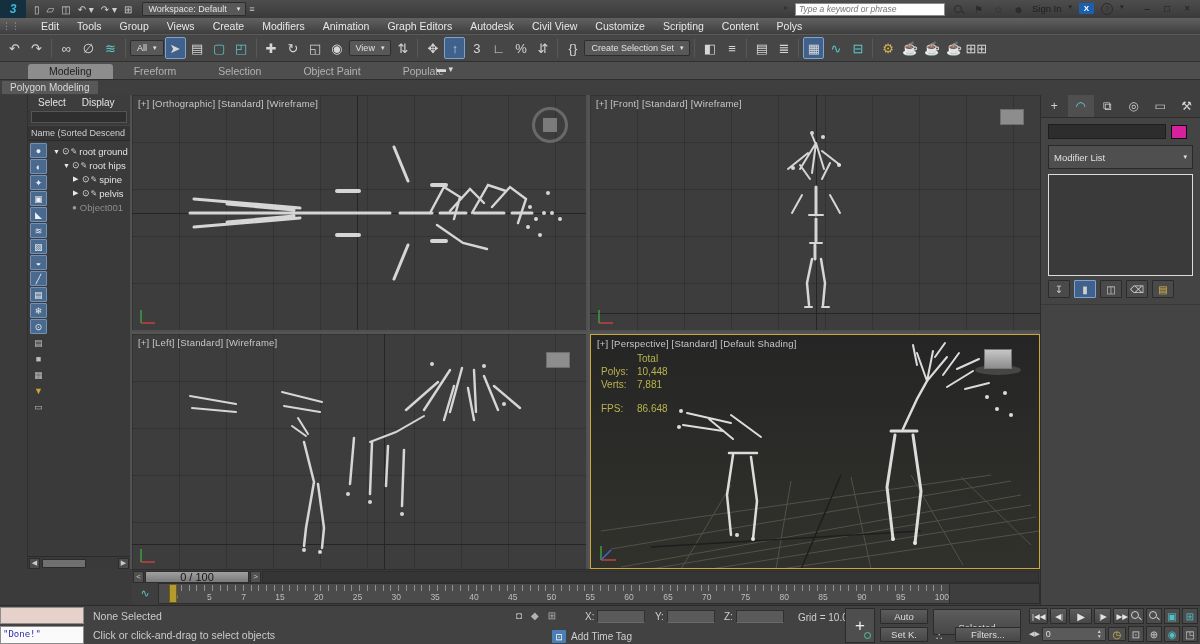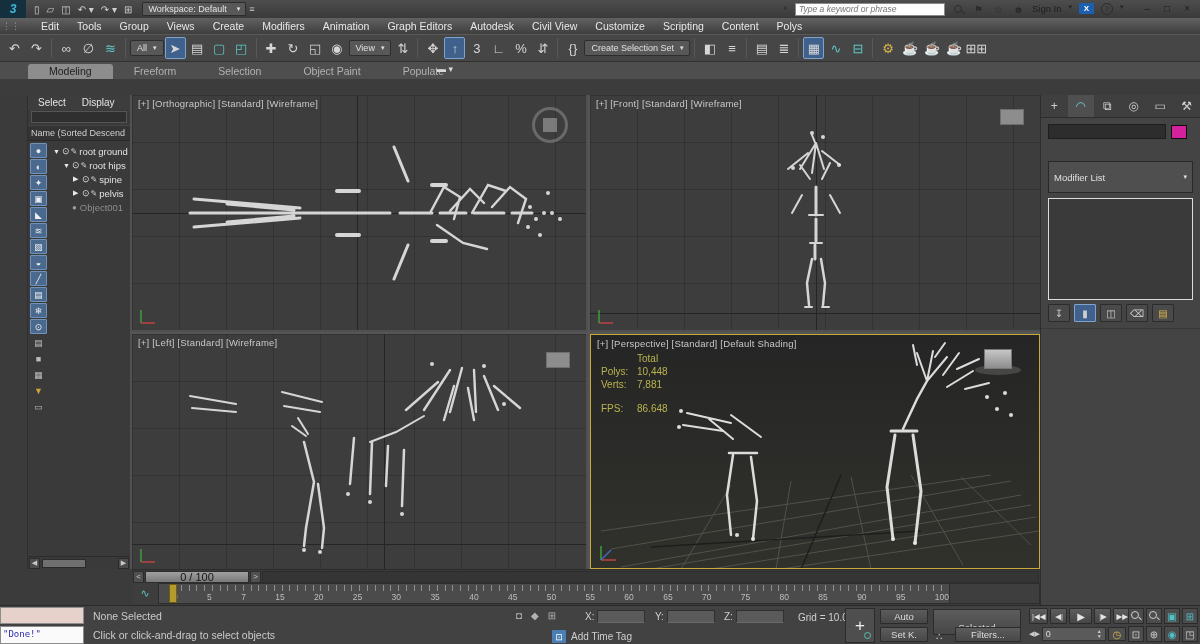--- a/index.html
+++ b/index.html
@@ -140,21 +140,21 @@
   .nbtn.tealg{color:#4fc1c9;}
 
   
   .cpanel{position:absolute;left:1040px;top:95px;width:160px;height:510px;background:#444;border-left:1px solid #2d2d2d;}
   .cp-tabs{display:flex;height:23px;background:#3f3f3f;border-bottom:1px solid #2d2d2d;}
   .cp-tab{flex:1;display:flex;align-items:center;justify-content:center;font-size:12px;color:#d2d2d2;}
   .cp-tab.act{background:#4f4f4f;color:#6fd3d3;}
   .cp-name-row{display:flex;align-items:center;gap:5px;padding:6px 7px 2px;}
   .cp-name{width:118px;height:15px;background:#2d2d2d;border:1px solid #1e1e1e;color:#ddd;font-size:9px;padding:0 3px;}
   .cp-swatch{width:16px;height:14px;border:1px solid #0d0d0d;}
-  .cp-modlist{margin:20px 7px 0;height:32px;background:#4f4f4f;border:1px solid #292929;font-size:9.5px;display:flex;align-items:center;justify-content:space-between;padding:8px 5px;color:#e0e0e0;}
+  .cp-modlist{margin:4px 7px 0;height:24px;background:#4f4f4f;border:1px solid #292929;font-size:9.5px;display:flex;align-items:center;justify-content:space-between;padding:8px 5px;color:#e0e0e0;}
   .cp-stack{margin:5px 7px 0;height:102px;background:#3a3a3a;border:1px solid #dcdcdc;}
   .cp-btns{display:flex;gap:4px;padding:4px 7px;align-items:center;}
   .cp-btn{width:22px;height:18px;background:#4a4a4a;border:1px solid #2b2b2b;display:flex;align-items:center;justify-content:center;font-size:10px;color:#d0d0d0;border-radius:1px;}
   .cp-btn.act{background:#40618c;border-color:#7da3cf;}
   .cp-btn.yellow{color:#d8b44e;}
   .cp-rest{margin-top:2px;border-top:1px solid #383838;height:300px;}
 </style>
 </head>
 <body>
 
@@ -266,20 +266,23 @@
 
   <div class="ribbontabs">
 
   <span class="rtab active">Modeling</span>
       <span class="rtab">Freeform</span>
       <span class="rtab">Selection</span>
       <span class="rtab">Object Paint</span>
       <span class="rtab">Populate</span>
     </div>
   <div class="rtab-dd" style="position:absolute;left:430px;top:64px;z-index:27;">▬ ▾</div>
+  <div class="panelbar">
+    <span class="panel-chip">Polygon Modeling</span>
+  </div>
 
   <div class="leftrail"></div>
   <div class="bottomfill"></div>
 
   <div class="explorer">
     <div class="exp-menu">
 
     <span>Select</span>
         <span>Display</span>
       </div>

